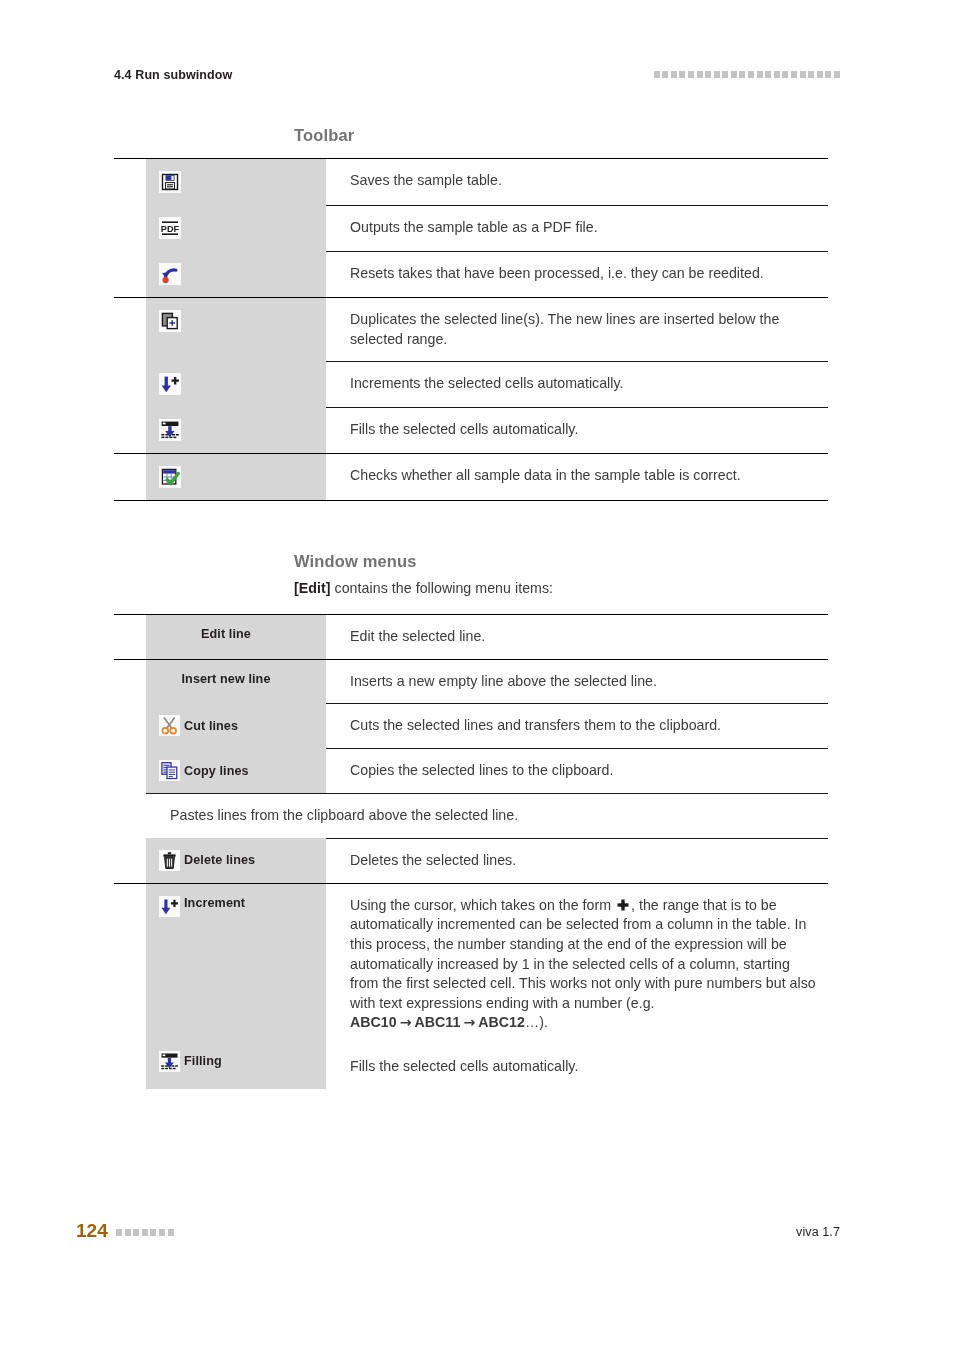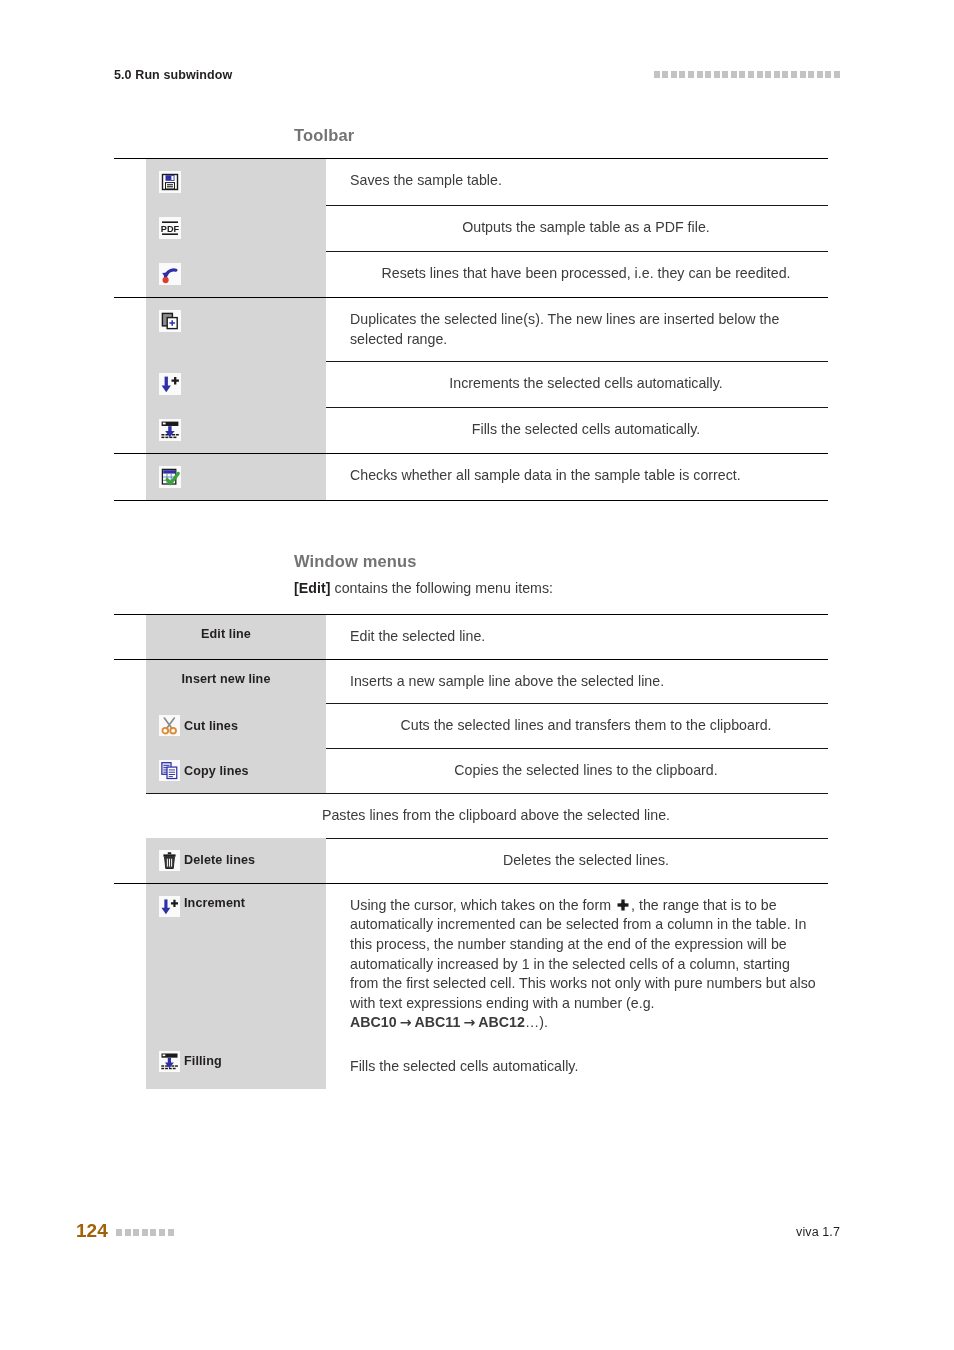--- a/index.html
+++ b/index.html
@@ -103,21 +103,20 @@
     flex: 1 1 auto;
     box-sizing: border-box;
     padding: 12px 6px 12px 24px;
     font-size: 14.2px;
     line-height: 19.6px;
     color: #3b3b3d;
     letter-spacing: 0.02px;
   }
   .trow.rule-desc .tcell-desc {
     border-top: 1.1px solid #1a1a1a;
-    text-align: center;
   }
 
   
   .icon-slot {
     width: 100%;
     display: flex;
     align-items: center;
     padding-left: 13px;
     box-sizing: border-box;
   }
@@ -194,21 +193,21 @@
     font-size: 12.5px;
     color: #231f20;
     letter-spacing: 0.1px;
   }
   .arrow { font-family: "DejaVu Sans", sans-serif; }
 </style>
 </head>
 <body>
 
 <div class="page-header">
-  <div class="header-title">5.0 Run subwindow</div>
+  <div class="header-title">4.4 Run subwindow</div>
   <div class="header-squares" id="header-squares">
       <i></i>
       <i></i>
       <i></i>
       <i></i>
       <i></i>
       <i></i>
       <i></i>
       <i></i>
       <i></i>
@@ -269,21 +268,21 @@
       <div class="tcell-label">
         <div class="icon-slot">
           <svg class="ic" viewBox="0 0 22 22">
             <rect x="0" y="0" width="22" height="22" fill="#fafafa"></rect>
             <path d="M6.5 16.5 C6 10.5 11 5.5 17 7.2" fill="none" stroke="#2f2fa8" stroke-width="3.1" stroke-linecap="round"></path>
             <path d="M3.2 10.0 L10.6 9.2 L6.6 15.2 Z" fill="#2f2fa8"></path>
             <circle cx="6.6" cy="17.1" r="3.1" fill="#e23b28"></circle>
           </svg>
         </div>
       </div>
-      <div class="tcell-desc">Resets lines that have been processed, i.e. they can be reedited.</div>
+      <div class="tcell-desc">Resets takes that have been processed, i.e. they can be reedited.</div>
     </div>
   </div>
 
   <div class="tgroup">
 
     <div class="trow">
       <div class="tcell-label">
         <div class="icon-slot">
           <svg class="ic" viewBox="0 0 22 22">
             <rect x="0" y="0" width="22" height="22" fill="#fafafa"></rect>
@@ -374,21 +373,21 @@
   </div>
 
   <div class="tgroup">
 
     <div class="trow">
       <div class="tcell-label">
         <div class="menu-label textonly">
           <span class="mtext">Insert new line</span>
         </div>
       </div>
-      <div class="tcell-desc">Inserts a new sample line above the selected line.</div>
+      <div class="tcell-desc">Inserts a new empty line above the selected line.</div>
     </div>
 
     <div class="trow rule-desc">
       <div class="tcell-label">
         <div class="menu-label">
           <svg class="ic sm" viewBox="0 0 22 22">
             <rect x="0" y="0" width="22" height="22" fill="#fafafa"></rect>
             <path d="M5.6 3.2 L13.6 14.2 M16.0 3.2 L8.0 14.2" stroke="#8c8c8c" stroke-width="1.8" stroke-linecap="round"></path>
             <circle cx="6.6" cy="16.4" r="3.0" fill="none" stroke="#e08a2e" stroke-width="1.9"></circle>
             <circle cx="14.8" cy="16.4" r="3.0" fill="none" stroke="#e08a2e" stroke-width="1.9"></circle>

